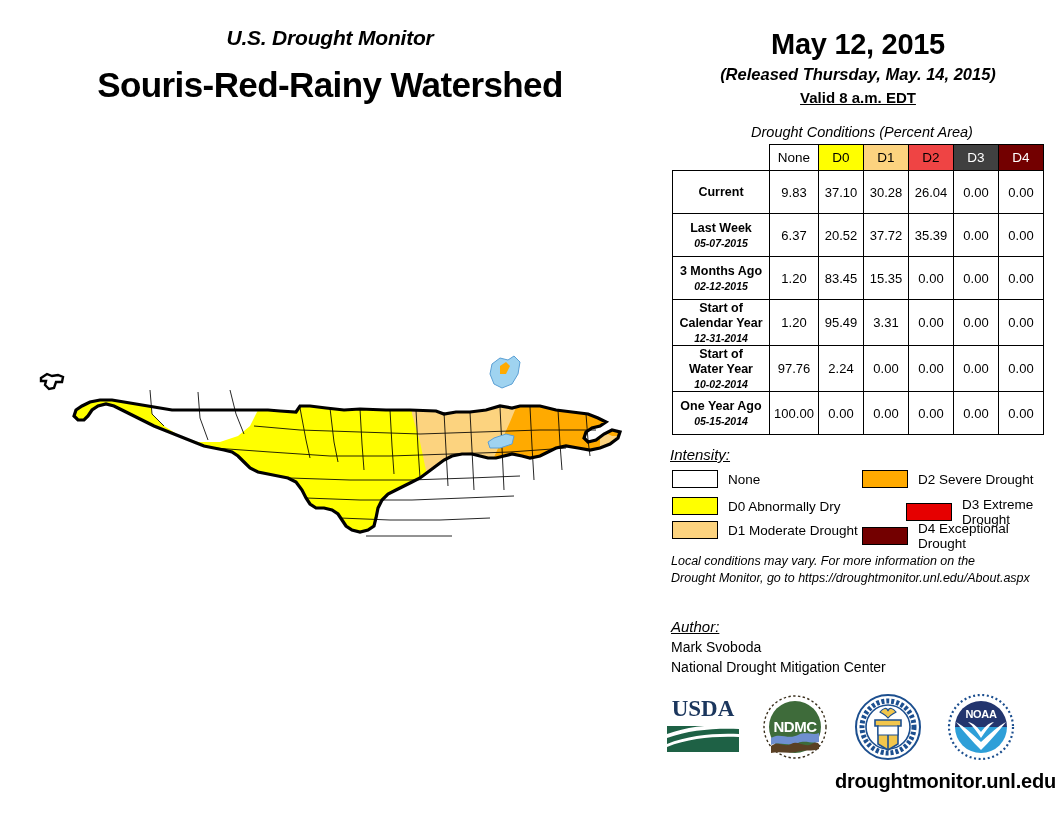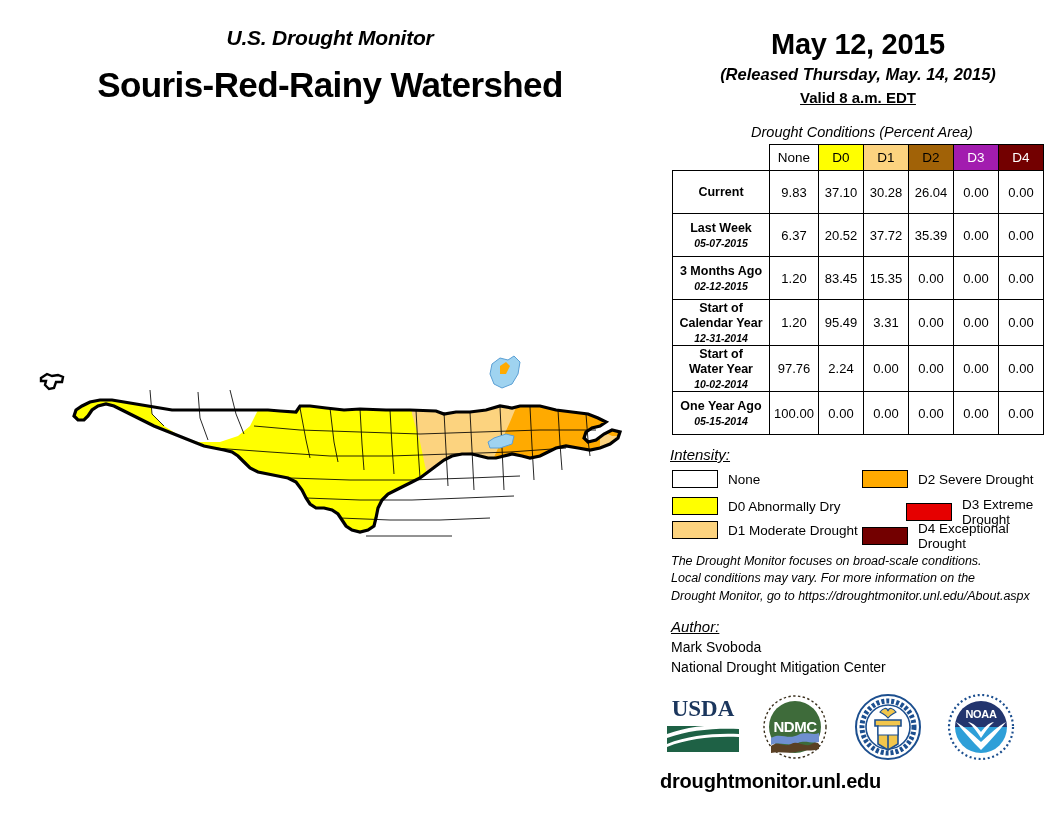--- a/index.html
+++ b/index.html
@@ -59,22 +59,22 @@
   }
   #cond-table thead th {
     height: 25px;
     font-size: 13.5px;
     font-weight: normal;
   }
   #cond-table thead th.corner { border: none; background: transparent; }
   th.hdr-none { width: 48px; background:#ffffff; }
   th.hdr-d0   { width: 44px; background:#ffff00; }
   th.hdr-d1   { width: 44px; background:#fcd37f; }
-  th.hdr-d2   { width: 44px; background:#a16207; }
-  th.hdr-d3   { width: 44px; background:#a21caf; color:#ffffff; }
+  th.hdr-d2   { width: 44px; background:#ef4444; }
+  th.hdr-d3   { width: 44px; background:#404040; color:#ffffff; }
   th.hdr-d4   { width: 44px; background:#730000; color:#ffffff; }
   td.row-label {
     width: 96px;
     font-weight: bold;
     font-size: 12.5px;
     line-height: 1.18;
     padding: 2px 3px;
   }
   td.row-label .date-sub {
     display: block;
@@ -138,21 +138,21 @@
     position: absolute; left: 665px; top: 692px;
     width: 360px; height: 72px;
   }
   .logo { position: absolute; top: 0; }
   #logo-usda { left: 0px;   width: 76px; height: 62px; }
   #logo-ndmc { left: 95px;  width: 70px; height: 70px; }
   #logo-doc  { left: 188px; width: 70px; height: 70px; }
   #logo-noaa { left: 281px; width: 70px; height: 70px; }
   #site-url {
     position: absolute; left: 660px; top: 770px; width: 396px;
-    text-align: left;
+    text-align: right;
     font-size: 20px; font-weight: bold; letter-spacing: -0.2px;
   }
 
   
   #map-area {
     position: absolute; left: 0px; top: 330px;
     width: 660px; height: 270px;
   }
   #map-sliver { position: absolute; left: 38px; top: 40px; }
 </style>
@@ -379,21 +379,20 @@
 <div class="legend-item" id="leg-4">
   <span class="swatch sw-d3"></span>
   <span>D3 Extreme Drought</span>
 </div>
 <div class="legend-item" id="leg-5">
   <span class="swatch sw-d4"></span>
   <span>D4 Exceptional Drought</span>
 </div>
 
 <div id="disclaimer">
-  <div>The Drought Monitor focuses on broad-scale conditions.</div>
   <div>Local conditions may vary. For more information on the</div>
   <div>Drought Monitor, go to https://droughtmonitor.unl.edu/About.aspx</div>
 </div>
 
 <div id="author-title">Author:</div>
 <div id="author-lines">
   <div>Mark Svoboda</div>
   <div>National Drought Mitigation Center</div>
 </div>
 

